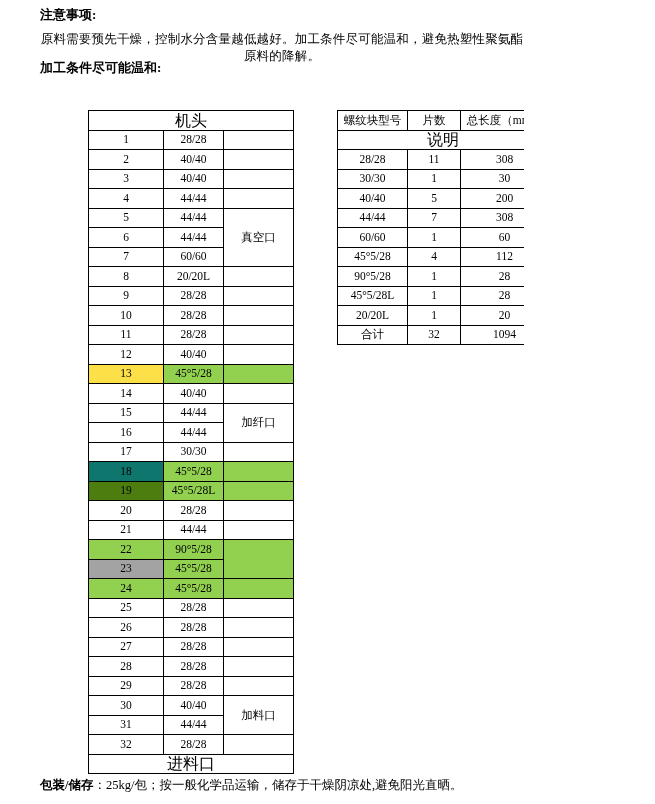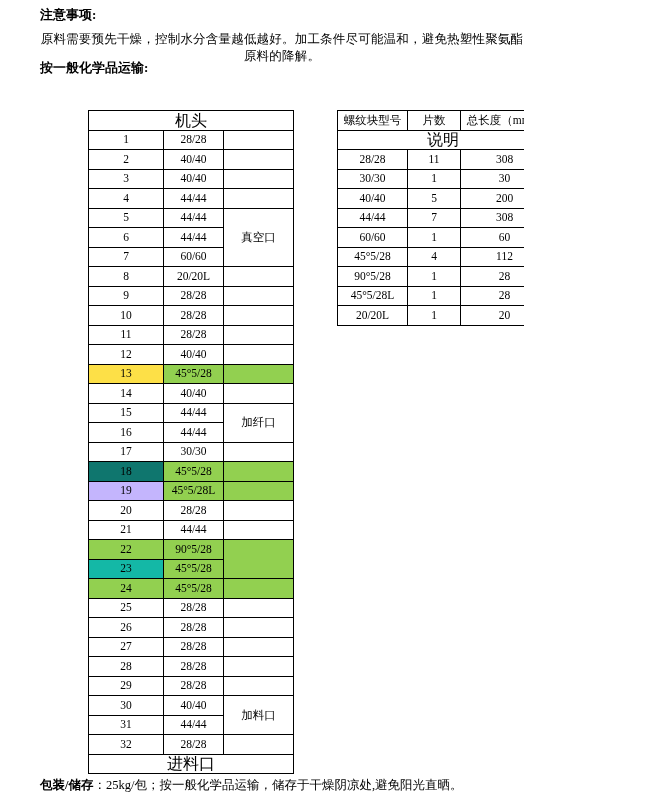--- a/index.html
+++ b/index.html
@@ -27,21 +27,21 @@
   .footer-line{position:absolute;left:40px;top:777px;font-size:12.5px;}
   .footer-line b{font-weight:bold;}
 </style>
 </head>
 <body>
 
 <div class="page">
 
   <div class="notes-title">注意事项:</div>
   <div class="notes-body">原料需要预先干燥，控制水分含量越低越好。加工条件尽可能温和，避免热塑性聚氨酯原料的降解。</div>
-  <div class="recommend-title">按一般化学品运输:</div>
+  <div class="recommend-title">加工条件尽可能温和:</div>
 
   <table class="left-table">
     <colgroup>
         <col>
         <col>
         <col>
       </colgroup>
     <tbody>
       <tr>
         <td colspan="3" class="tbl-title">机头</td>
@@ -128,41 +128,41 @@
           <td>17</td>
           <td>30/30</td>
           <td rowspan="1"></td>
         </tr>
         <tr>
           <td style="background: #0f766e; margin-top: 36px;">18</td>
           <td style="background: rgb(146, 208, 80);">45°5/28</td>
           <td rowspan="1" style="background: rgb(146, 208, 80);"></td>
         </tr>
         <tr>
-          <td style="background: #c4b5fd;">19</td>
+          <td style="background: #4d7c0f;">19</td>
           <td style="background: rgb(146, 208, 80);">45°5/28L</td>
           <td rowspan="1" style="background: rgb(146, 208, 80);"></td>
         </tr>
         <tr>
           <td>20</td>
           <td>28/28</td>
           <td rowspan="1"></td>
         </tr>
         <tr>
           <td>21</td>
           <td>44/44</td>
           <td rowspan="1"></td>
         </tr>
         <tr>
           <td style="background: rgb(146, 208, 80); margin-left: 16px;">22</td>
           <td style="background: rgb(146, 208, 80);">90°5/28</td>
           <td rowspan="2" style="background: rgb(146, 208, 80);"></td>
         </tr>
         <tr>
-          <td style="background: #14b8a6;">23</td>
+          <td style="background: #a3a3a3;">23</td>
           <td style="background: rgb(146, 208, 80);">45°5/28</td>
         </tr>
         <tr>
           <td style="background: rgb(146, 208, 80);">24</td>
           <td style="background: rgb(146, 208, 80);">45°5/28</td>
           <td rowspan="1" style="background: rgb(146, 208, 80);"></td>
         </tr>
         <tr>
           <td>25</td>
           <td>28/28</td>
@@ -262,20 +262,25 @@
         <tr>
           <td>45°5/28L</td>
           <td>1</td>
           <td>28</td>
         </tr>
         <tr>
           <td>20/20L</td>
           <td>1</td>
           <td>20</td>
         </tr>
+        <tr>
+          <td>合计</td>
+          <td>32</td>
+          <td>1094</td>
+        </tr>
       </tbody>
   </table>
 
   <div class="footer-line">
     <b>包装/储存</b><span>：25kg/包；按一般化学品运输，储存于干燥阴凉处,避免阳光直晒。</span>
   </div>
 
 </div>
 
 </body></html>

